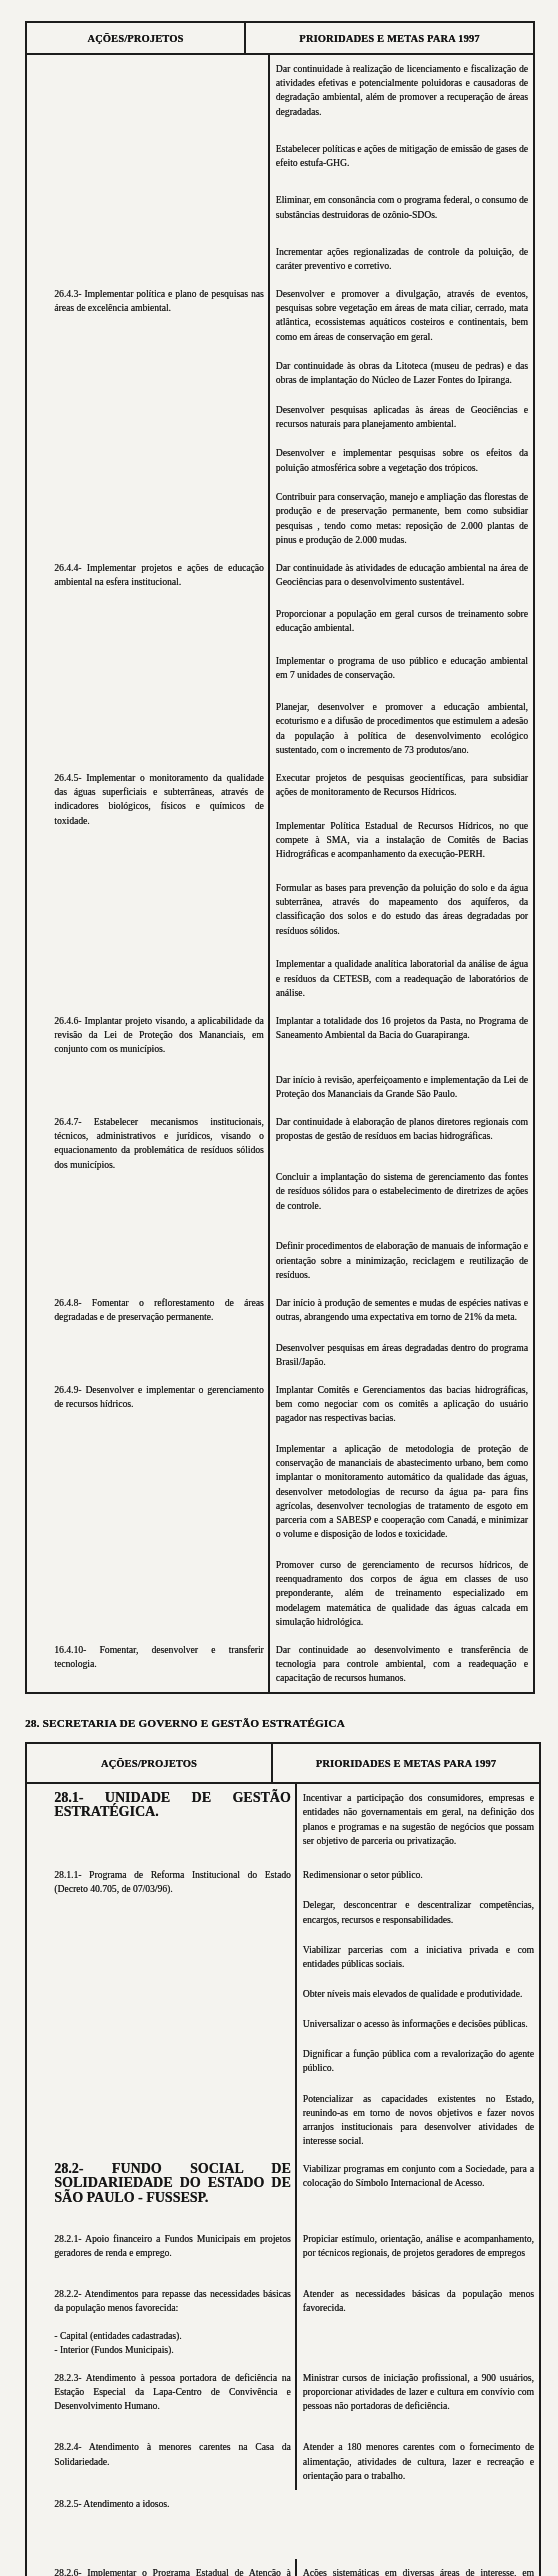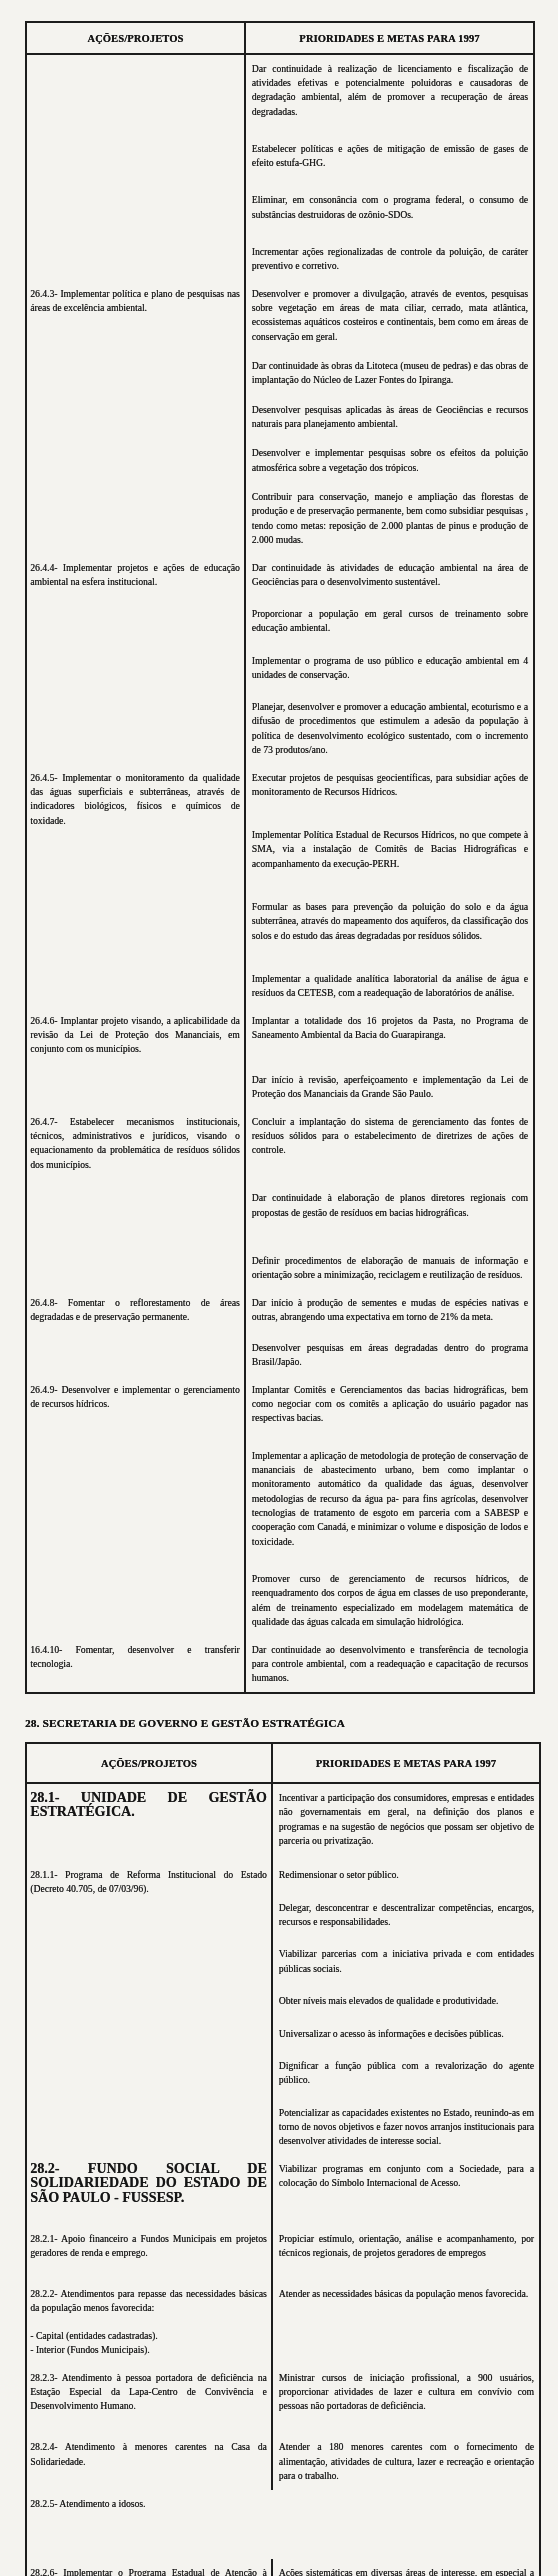--- a/index.html
+++ b/index.html
@@ -21,21 +21,21 @@
   .t2{margin-left:25px;width:516px;}
   .thead{display:grid;border-bottom:2.1px solid var(--line);}
   .t1 .thead{grid-template-columns:217px 1fr;height:32px;}
   .t2 .thead{grid-template-columns:244px 1fr;height:40px;}
   .th{
     display:flex;align-items:center;justify-content:center;
     font-weight:bold;font-size:10.4px;letter-spacing:0.2px;
     text-shadow:0.2px 0 0 currentColor;
   }
   .th + .th{border-left:2.1px solid var(--line);}
-  .row{display:grid;}
+  .row{display:grid;padding-left:24px;}
   .t1 .row{grid-template-columns:217px 1fr;}
   .t2 .row{grid-template-columns:244px 1fr;}
   .cell{
     padding:6.7px 4.2px 6.7px 3.3px;
     font-size:9.6px;line-height:14.3px;
     text-align:justify;
     text-shadow:0.2px 0 0 rgba(22,22,22,.75);
   }
   .cell p{margin:0;}
   .cell.action p{margin:0 0 13.3px;}
@@ -84,21 +84,21 @@
             <p>Contribuir para conservação, manejo e ampliação das florestas de produção e de preservação permanente, bem como subsidiar pesquisas , tendo como metas: reposição de 2.000 plantas de pinus e produção de 2.000 mudas.</p>
           </div>
         </div>
         <div class="row" style="min-height: 210px;">
           <div class="cell action">
             <p>26.4.4- Implementar projetos e ações de educação ambiental na esfera institucional.</p>
           </div>
           <div class="cell goals">
             <p>Dar continuidade às atividades de educação ambiental na área de Geociências para o desenvolvimento sustentável.</p>
             <p>Proporcionar a população em geral cursos de treinamento sobre educação ambiental.</p>
-            <p>Implementar o programa de uso público e educação ambiental em 4 unidades de conservação.</p>
+            <p>Implementar o programa de uso público e educação ambiental em 7 unidades de conservação.</p>
             <p>Planejar, desenvolver e promover a educação ambiental, ecoturismo e a difusão de procedimentos que estimulem a adesão da população à política de desenvolvimento ecológico sustentado, com o incremento de 73 produtos/ano.</p>
           </div>
         </div>
         <div class="row" style="min-height: 243px;">
           <div class="cell action">
             <p>26.4.5- Implementar o monitoramento da qualidade das águas superficiais e subterrâneas, através de indicadores biológicos, físicos e químicos de toxidade.</p>
           </div>
           <div class="cell goals">
             <p>Executar projetos de pesquisas geocientíficas, para subsidiar ações de monitoramento de Recursos Hídricos.</p>
             <p>Implementar Política Estadual de Recursos Hídricos, no que compete à SMA, via a instalação de Comitês de Bacias Hidrográficas e acompanhamento da execução-PERH.</p>
@@ -113,22 +113,22 @@
           <div class="cell goals">
             <p>Implantar a totalidade dos 16 projetos da Pasta, no Programa de Saneamento Ambiental da Bacia do Guarapiranga.</p>
             <p>Dar início à revisão, aperfeiçoamento e implementação da Lei de Proteção dos Mananciais da Grande São Paulo.</p>
           </div>
         </div>
         <div class="row" style="min-height: 181px;">
           <div class="cell action">
             <p>26.4.7- Estabelecer mecanismos institucionais, técnicos, administrativos e jurídicos, visando o equacionamento da problemática de resíduos sólidos dos municípios.</p>
           </div>
           <div class="cell goals">
+            <p>Dar continuidade à elaboração de planos diretores regionais com propostas de gestão de resíduos em bacias hidrográficas.</p>
             <p>Concluir a implantação do sistema de gerenciamento das fontes de resíduos sólidos para o estabelecimento de diretrizes de ações de controle.</p>
-            <p>Dar continuidade à elaboração de planos diretores regionais com propostas de gestão de resíduos em bacias hidrográficas.</p>
             <p>Definir procedimentos de elaboração de manuais de informação e orientação sobre a minimização, reciclagem e reutilização de resíduos.</p>
           </div>
         </div>
         <div class="row" style="min-height: 87px;">
           <div class="cell action">
             <p>26.4.8- Fomentar o reflorestamento de áreas degradadas e de preservação permanente.</p>
           </div>
           <div class="cell goals">
             <p>Dar início à produção de sementes e mudas de espécies nativas e outras, abrangendo uma expectativa em torno de 21% da meta.</p>
             <p>Desenvolver pesquisas em áreas degradadas dentro do programa Brasil/Japão.</p>

